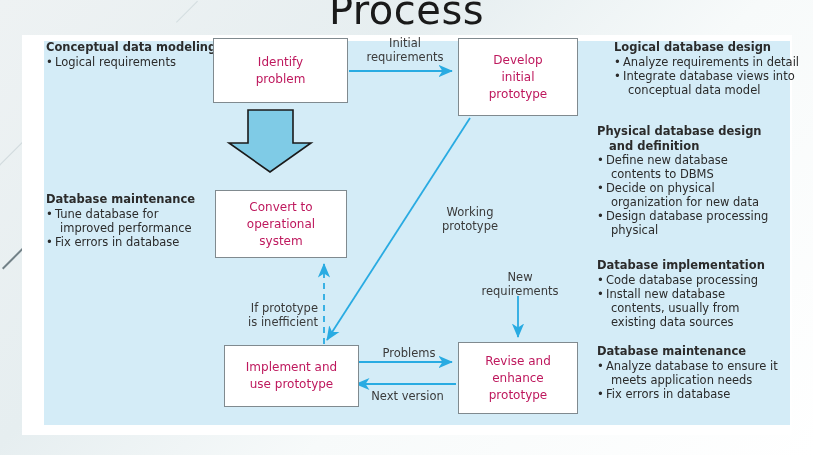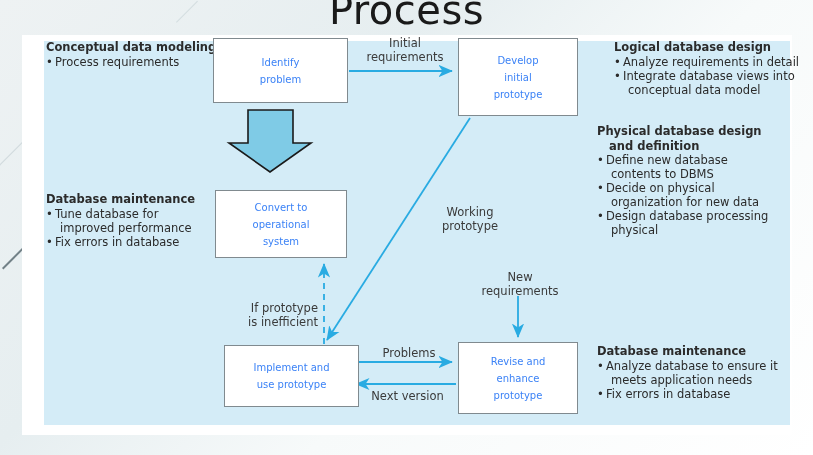--- a/index.html
+++ b/index.html
@@ -29,21 +29,21 @@
     position:absolute;left:0;top:-12px;width:813px;text-align:center;
     font-size:40px;line-height:44px;color:#1a1a1a;
     font-family:"DejaVu Sans", sans-serif;font-weight:400;letter-spacing:.5px;
     z-index:40;white-space:nowrap;
   }
 
   
   .pbox{
     position:absolute;background:#ffffff;border:1.5px solid #808a8f;
     box-sizing:border-box;display:flex;align-items:center;justify-content:center;
-    text-align:center;color:#3b82f6;font-size:10px;line-height:17px;
+    text-align:center;color:#be185d;font-size:12px;line-height:17px;
     font-family:"DejaVu Sans", sans-serif;z-index:20;
   }
   #box-identify   {left:213px;top:38px;width:135px;height:65px;}
   #box-develop    {left:458px;top:38px;width:120px;height:78px;}
   #box-convert    {left:215px;top:190px;width:132px;height:68px;}
   #box-implement  {left:224px;top:345px;width:135px;height:62px;}
   #box-revise     {left:458px;top:342px;width:120px;height:72px;}
 
   
   .note{position:absolute;color:#2b2b2b;font-family:"DejaVu Sans", sans-serif;z-index:15;}
@@ -144,21 +144,21 @@
   <div class="elabel" id="lab-ifproto" style="white-space:pre-line">If prototype
 is inefficient</div>
   <div class="elabel" id="lab-newreq" style="white-space:pre-line">New
 requirements</div>
   <div class="elabel" id="lab-problems">Problems</div>
   <div class="elabel" id="lab-nextver">Next version</div>
 
   <div class="note" id="note-conceptual">
     <span class="hd">Conceptual data modeling</span>
     <ul>
-      <li><span>Process requirements</span></li>
+      <li><span>Logical requirements</span></li>
     </ul>
   </div>
 
   <div class="note" id="note-dbmaint-l">
     <span class="hd">Database maintenance</span>
     <ul>
       <li><span>Tune database for</span><span class="cont">improved performance</span></li>
       <li><span>Fix errors in database</span></li>
     </ul>
   </div>
@@ -174,20 +174,27 @@
   <div class="note" id="note-physical">
     <span class="hd">Physical database design</span>
     <span class="hd2">and definition</span>
     <ul>
       <li><span>Define new database</span><span class="cont">contents to DBMS</span></li>
       <li><span>Decide on physical</span><span class="cont">organization for new data</span></li>
       <li><span>Design database processing</span><span class="cont">physical</span></li>
     </ul>
   </div>
 
+  <div class="note" id="note-impl">
+    <span class="hd">Database implementation</span>
+    <ul>
+      <li><span>Code database processing</span></li>
+      <li><span>Install new database</span><span class="cont">contents, usually from</span><span class="cont">existing data sources</span></li>
+    </ul>
+  </div>
 
   <div class="note" id="note-dbmaint-r">
     <span class="hd">Database maintenance</span>
     <ul>
       <li><span>Analyze database to ensure it</span><span class="cont">meets application needs</span></li>
       <li><span>Fix errors in database</span></li>
     </ul>
   </div>
 
 </div>

